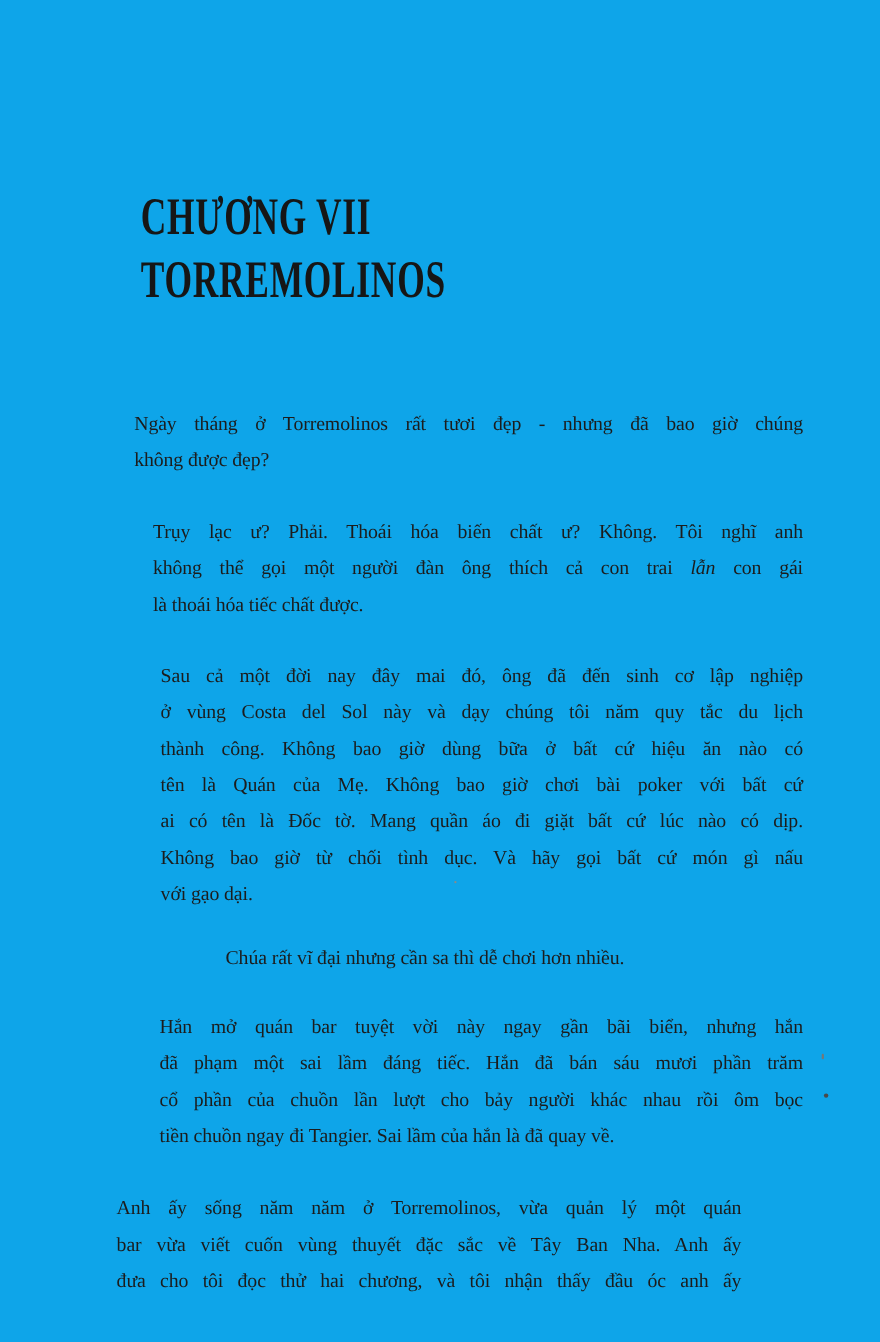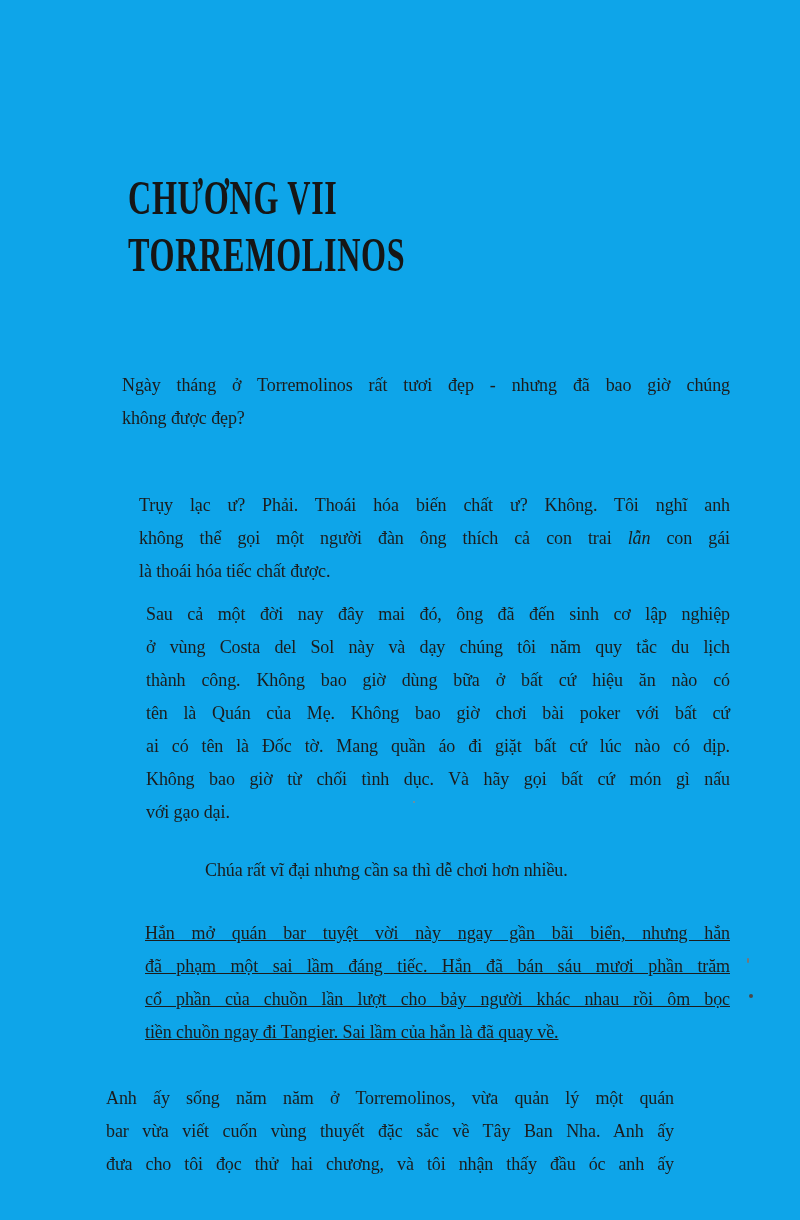--- a/index.html
+++ b/index.html
@@ -34,25 +34,25 @@
     height: 33px;
     letter-spacing: -0.1px;
     white-space: nowrap;
     text-align: justify;
     text-align-last: justify;
   }
   .ln.last { text-align-last: left; }
   .ln em { font-style: italic; }
 
   #para-opening   { left: 122px; top: 369px;  width: 608px; }
-  #para-quote-1   { left: 139px; top: 489px;  width: 591px; }
+  #para-quote-1   { left: 139px; top: 467px;  width: 591px; }
   #para-quote-2   { left: 146px; top: 598px;  width: 584px; }
   #para-quote-3   { left: 205px; top: 854px; }
   #para-quote-3 .ln { text-align: right; text-align-last: left; }
-  #para-quote-4   { left: 145px; top: 917px;  width: 585px; text-decoration: underline; }
+  #para-quote-4   { left: 145px; top: 917px;  width: 585px; }
   #para-narrative { left: 78px;  top: 1082px; width: 568px; margin-left: 28px; }
 
   
   .speck { position: absolute; background: #4a4a4a; border-radius: 50%; }
   .speck-1 { left: 749px; top: 994px; width: 4px; height: 4px; }
   .speck-2 { left: 747px; top: 958px; width: 2px; height: 5px; background: #777; border-radius: 1px; }
   .speck-3 { left: 413px; top: 801px; width: 2px; height: 2px; background: #8a8a8a; }
 </style>
 </head>
 <body>

